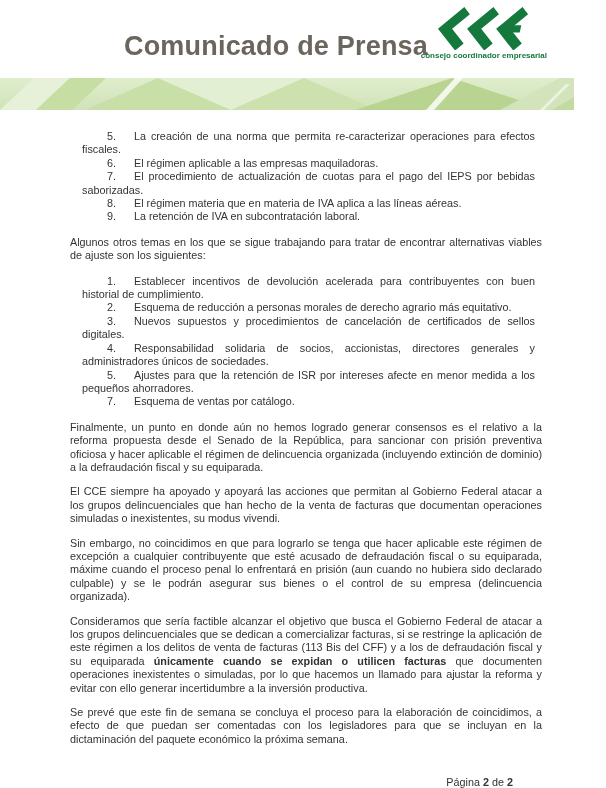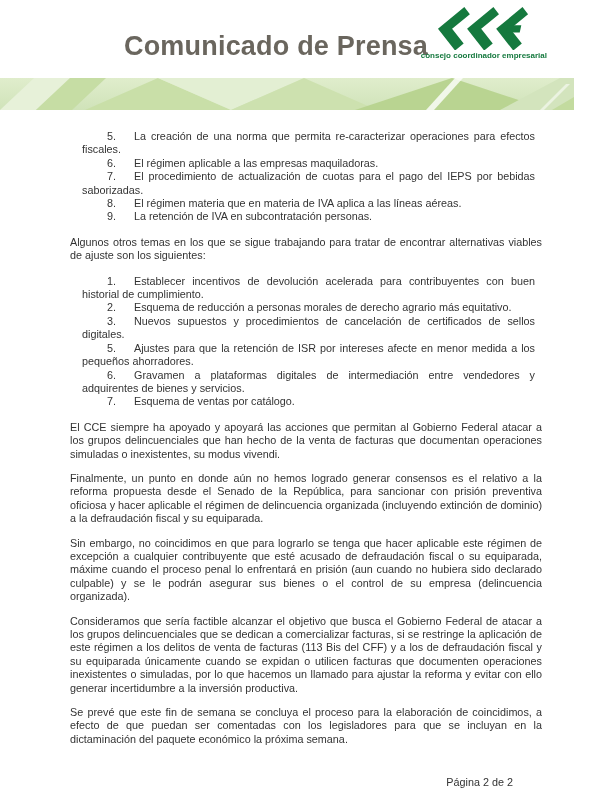--- a/index.html
+++ b/index.html
@@ -51,21 +51,21 @@
     top: 118px; left: 70px;
     width: 477px;
     font-size: 10.8px;
     line-height: 13.4px;
     text-align: justify;
   }
   .doc-body p { margin: 11px 5px 0 0; }
   .numlist { margin: 12px; }
   .li { text-indent: 25px; }
   .li .num { display: inline-block; width: 27px; text-indent: 0; }
-  .b { font-weight: normal; }
+  .b { font-weight: bold; }
   
   .page-footer {
     position: absolute;
     top: 740px; right: 61px;
     font-size: 10.8px;
     color: #333333;
     margin-top: 36px;
   }
 </style>
 </head>
@@ -109,37 +109,37 @@
     </svg>
   </div>
 
   <div class="doc-body">
 
     <div class="numlist">
       <div class="li"><span class="num">5.</span><span>La creación de una norma que permita re-caracterizar operaciones para efectos fiscales.</span></div>
       <div class="li"><span class="num">6.</span><span>El régimen aplicable a las empresas maquiladoras.</span></div>
       <div class="li"><span class="num">7.</span><span>El procedimiento de actualización de cuotas para el pago del IEPS por bebidas saborizadas.</span></div>
       <div class="li"><span class="num">8.</span><span>El régimen materia que en materia de IVA aplica a las líneas aéreas.</span></div>
-      <div class="li"><span class="num">9.</span><span>La retención de IVA en subcontratación personas.</span></div>
+      <div class="li"><span class="num">9.</span><span>La retención de IVA en subcontratación laboral.</span></div>
     </div>
 
     <p>Algunos otros temas en los que se sigue trabajando para tratar de encontrar alternativas viables de ajuste son los siguientes:</p>
 
     <div class="numlist">
       <div class="li"><span class="num">1.</span><span>Establecer incentivos de devolución acelerada para contribuyentes con buen historial de cumplimiento.</span></div>
       <div class="li"><span class="num">2.</span><span>Esquema de reducción a personas morales de derecho agrario más equitativo.</span></div>
       <div class="li"><span class="num">3.</span><span>Nuevos supuestos y procedimientos de cancelación de certificados de sellos digitales.</span></div>
+      <div class="li"><span class="num">4.</span><span>Responsabilidad solidaria de socios, accionistas, directores generales y administradores únicos de sociedades.</span></div>
       <div class="li"><span class="num">5.</span><span>Ajustes para que la retención de ISR por intereses afecte en menor medida a los pequeños ahorradores.</span></div>
-      <div class="li"><span class="num">6.</span><span>Gravamen a plataformas digitales de intermediación entre vendedores y adquirentes de bienes y servicios.</span></div>
       <div class="li"><span class="num">7.</span><span>Esquema de ventas por catálogo.</span></div>
     </div>
 
+    <p>Finalmente, un punto en donde aún no hemos logrado generar consensos es el relativo a la reforma propuesta desde el Senado de la República, para sancionar con prisión preventiva oficiosa y hacer aplicable el régimen de delincuencia organizada (incluyendo extinción de dominio) a la defraudación fiscal y su equiparada.</p>
+
     <p>El CCE siempre ha apoyado y apoyará las acciones que permitan al Gobierno Federal atacar a los grupos delincuenciales que han hecho de la venta de facturas que documentan operaciones simuladas o inexistentes, su modus vivendi.</p>
-
-    <p>Finalmente, un punto en donde aún no hemos logrado generar consensos es el relativo a la reforma propuesta desde el Senado de la República, para sancionar con prisión preventiva oficiosa y hacer aplicable el régimen de delincuencia organizada (incluyendo extinción de dominio) a la defraudación fiscal y su equiparada.</p>
 
     <p>Sin embargo, no coincidimos en que para lograrlo se tenga que hacer aplicable este régimen de excepción a cualquier contribuyente que esté acusado de defraudación fiscal o su equiparada, máxime cuando el proceso penal lo enfrentará en prisión (aun cuando no hubiera sido declarado culpable) y se le podrán asegurar sus bienes o el control de su empresa (delincuencia organizada).</p>
 
     <p><span>Consideramos que sería factible alcanzar el objetivo que busca el Gobierno Federal de atacar a los grupos delincuenciales que se dedican a comercializar facturas, si se restringe la aplicación de este régimen a los delitos de venta de facturas (113 Bis del CFF) y a los de defraudación fiscal y su equiparada </span><span class="b">únicamente cuando se expidan o utilicen facturas</span><span> que documenten operaciones inexistentes o simuladas, por lo que hacemos un llamado para ajustar la reforma y evitar con ello generar incertidumbre a la inversión productiva.</span></p>
 
     <p>Se prevé que este fin de semana se concluya el proceso para la elaboración de coincidimos, a efecto de que puedan ser comentadas con los legisladores para que se incluyan en la dictaminación del paquete económico la próxima semana.</p>
 
   </div>
 
   <div class="page-footer">

